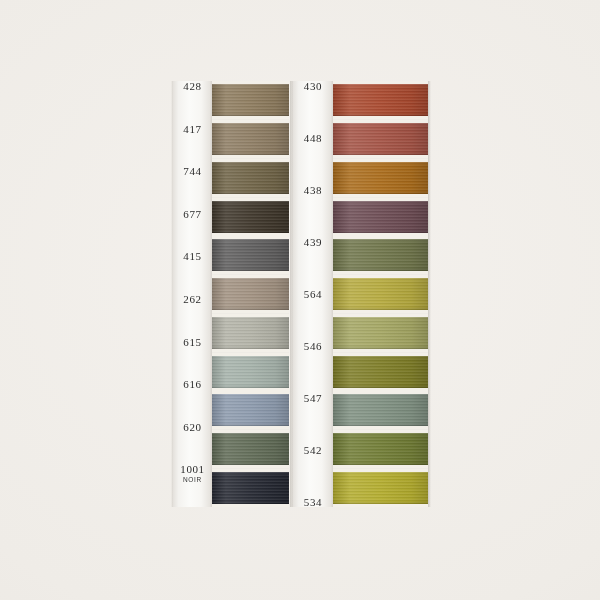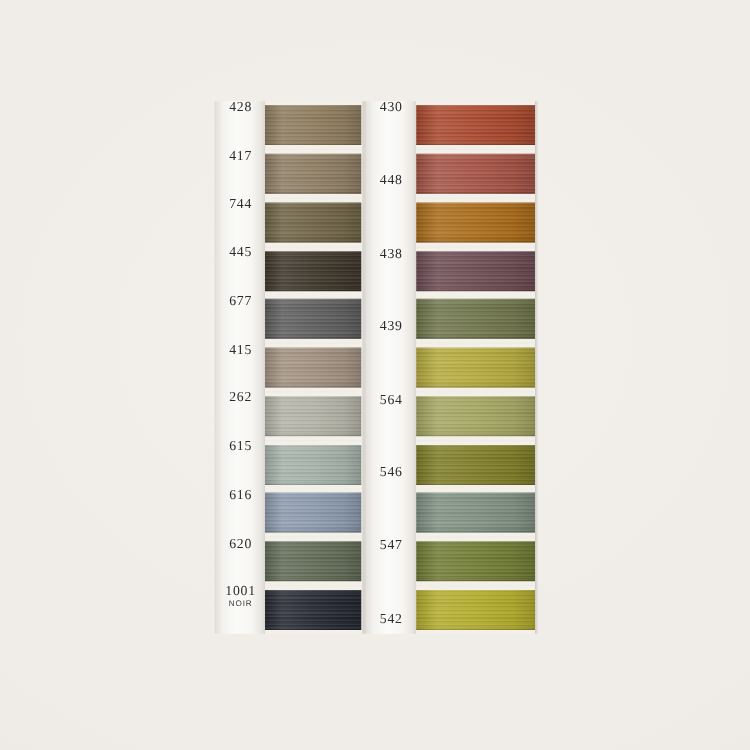--- a/index.html
+++ b/index.html
@@ -171,23 +171,20 @@
         <div class="label-cell">
           <div class="label-code">428</div>
         </div>
         <div class="label-cell">
           <div class="label-code">417</div>
         </div>
         <div class="label-cell">
           <div class="label-code">744</div>
         </div>
         <div class="label-cell">
-          <div class="label-code">445</div>
-        </div>
-        <div class="label-cell">
           <div class="label-code">677</div>
         </div>
         <div class="label-cell">
           <div class="label-code">415</div>
         </div>
         <div class="label-cell">
           <div class="label-code">262</div>
         </div>
         <div class="label-cell">
           <div class="label-code">615</div>
@@ -280,20 +277,23 @@
           <div class="label-code">564</div>
         </div>
         <div class="label-cell">
           <div class="label-code">546</div>
         </div>
         <div class="label-cell">
           <div class="label-code">547</div>
         </div>
         <div class="label-cell">
           <div class="label-code">542</div>
+        </div>
+        <div class="label-cell">
+          <div class="label-code">534</div>
         </div>
       </div>
     <div class="swatch-col" id="swatches-right">
         <div class="swatch-cell">
           <div class="gap-top"></div>
           <div class="thread" style="background-color: rgb(168, 71, 44);"></div>
           <div class="gap-bottom"></div>
         </div>
         <div class="swatch-cell">
           <div class="gap-top"></div>

